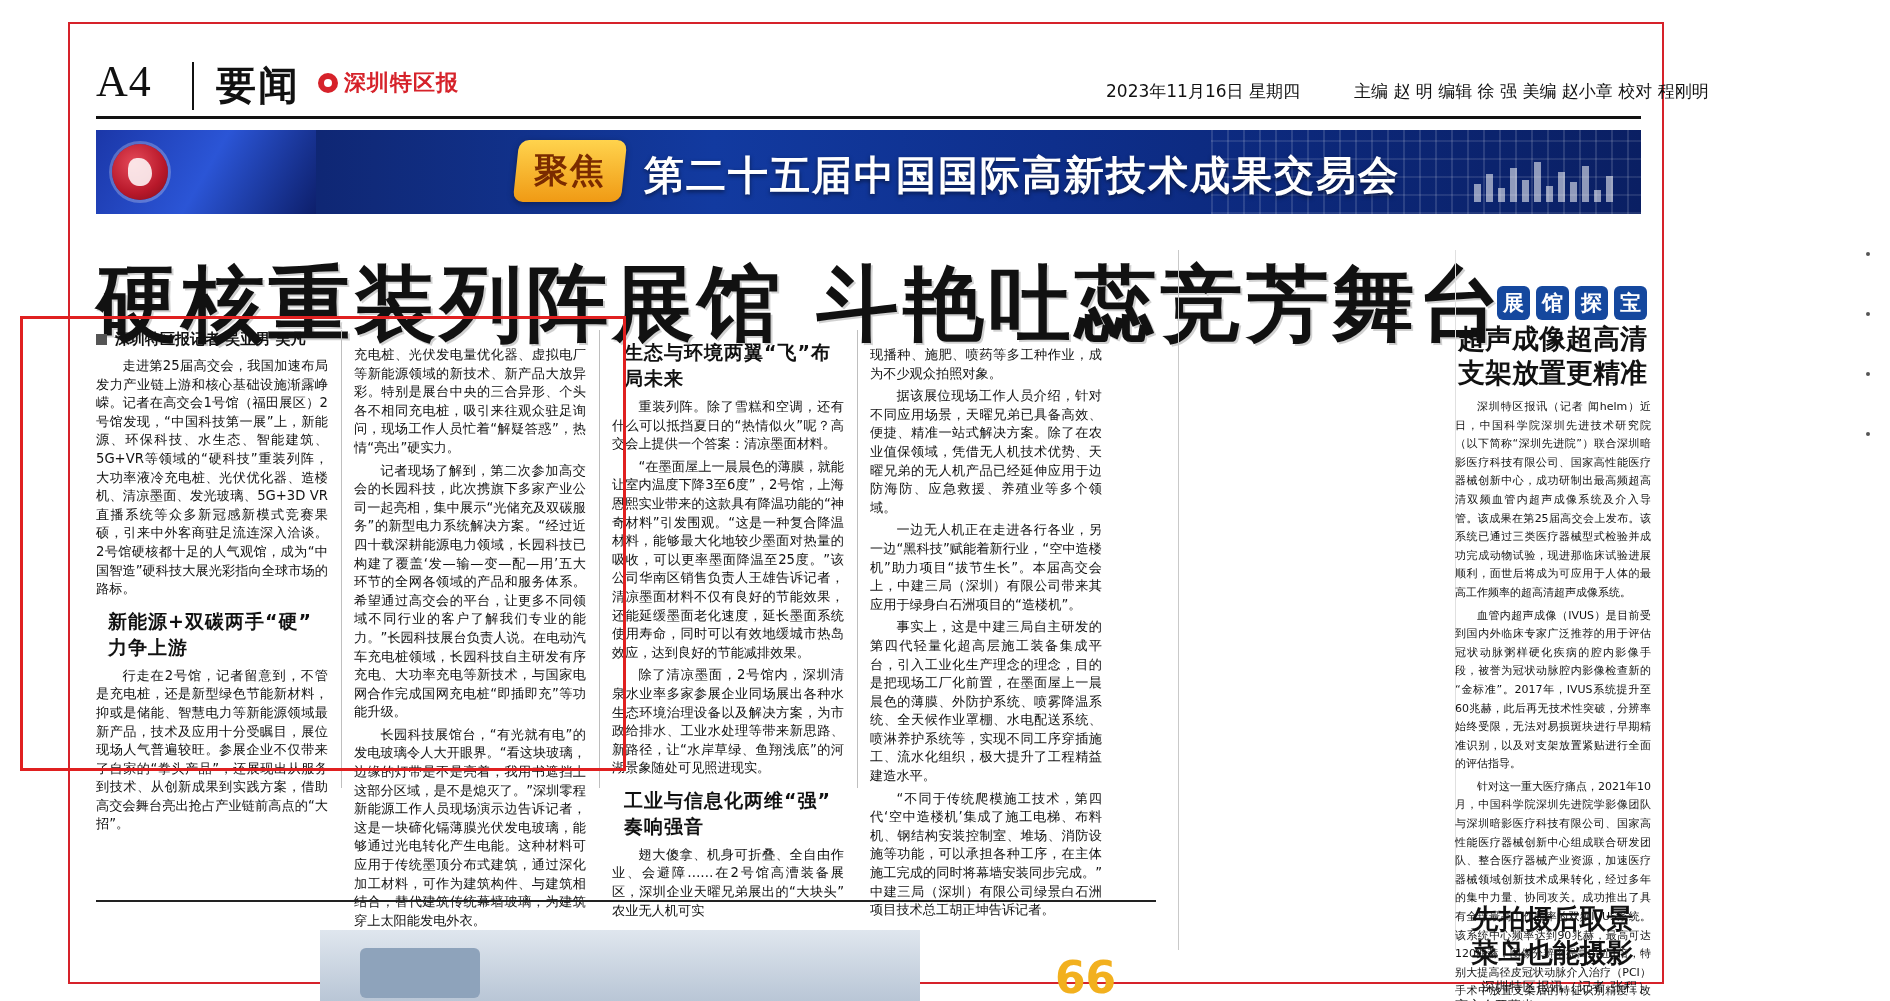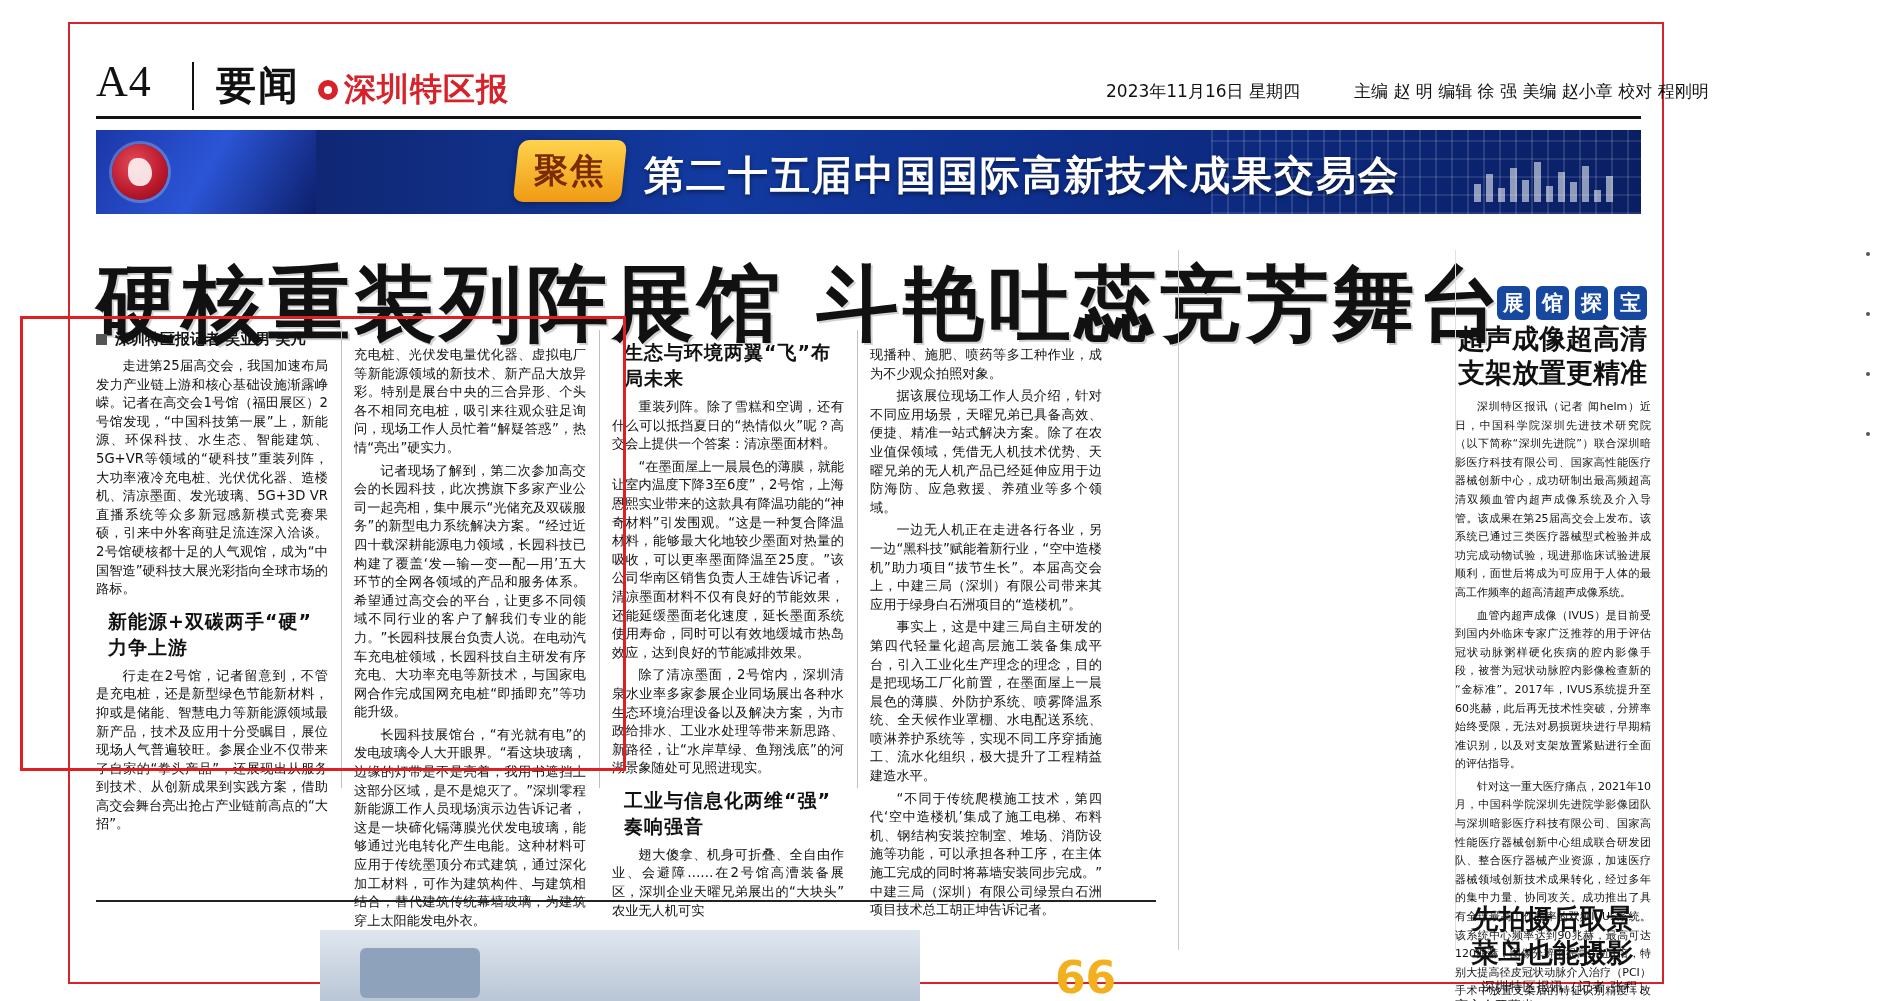--- a/index.html
+++ b/index.html
@@ -10,21 +10,21 @@
   .page-frame{position:absolute;left:68px;top:22px;width:1596px;height:962px;border:2px solid #d6222a;box-sizing:border-box;pointer-events:none;}
 
   
   .masthead{position:absolute;left:96px;top:58px;width:1545px;height:62px;}
   .mh-pagenum{position:absolute;left:0;top:-2px;font-size:44px;letter-spacing:1px;color:#111;font-family:"Liberation Serif",serif;}
   .mh-divider{position:absolute;left:96px;top:4px;width:2px;height:48px;background:#111;}
   .mh-section{position:absolute;left:120px;top:0px;font-size:40px;font-weight:bold;letter-spacing:2px;color:#111;font-family:"DejaVu Sans",sans-serif;}
   .mh-logo{position:absolute;left:222px;top:10px;display:flex;align-items:center;gap:6px;}
   .mh-logo .dot{width:20px;height:20px;border-radius:50%;background:#d6222a;position:relative;}
   .mh-logo .dot:after{content:"";position:absolute;left:6px;top:6px;width:8px;height:8px;border-radius:50%;background:#fff;}
-  .mh-logo .txt{font-size:32px;font-weight:bold;color:#d6222a;letter-spacing:1px;font-family:"DejaVu Sans",sans-serif;}
+  .mh-logo .txt{font-size:22px;font-weight:bold;color:#d6222a;letter-spacing:1px;font-family:"DejaVu Sans",sans-serif;}
   .mh-rule{position:absolute;left:0;top:58px;width:1545px;height:3px;background:#111;}
   .mh-date{position:absolute;left:1010px;top:22px;font-size:17px;color:#111;font-family:"DejaVu Sans",sans-serif;white-space:nowrap;}
   .mh-credits{position:absolute;left:1258px;top:22px;font-size:17px;color:#111;font-family:"DejaVu Sans",sans-serif;white-space:nowrap;}
 
   
   .banner{position:absolute;left:96px;top:130px;width:1545px;height:84px;
     background:linear-gradient(90deg,#0b1a5e 0%,#102a7a 18%,#123aa0 40%,#0e2f8c 62%,#0a1f63 100%);
     overflow:hidden;}
   .banner .swoosh{position:absolute;left:0;top:0;width:220px;height:84px;background:linear-gradient(120deg,#1b37a8 0%,#2b55d6 50%,#0d1f6b 100%);}
   .banner .logo-ring{position:absolute;left:16px;top:14px;width:56px;height:56px;border-radius:50%;background:radial-gradient(circle at 40% 35%,#e64b5a,#b8182a 60%,#7c0d1b 100%);box-shadow:0 0 0 3px rgba(255,255,255,.25);}

